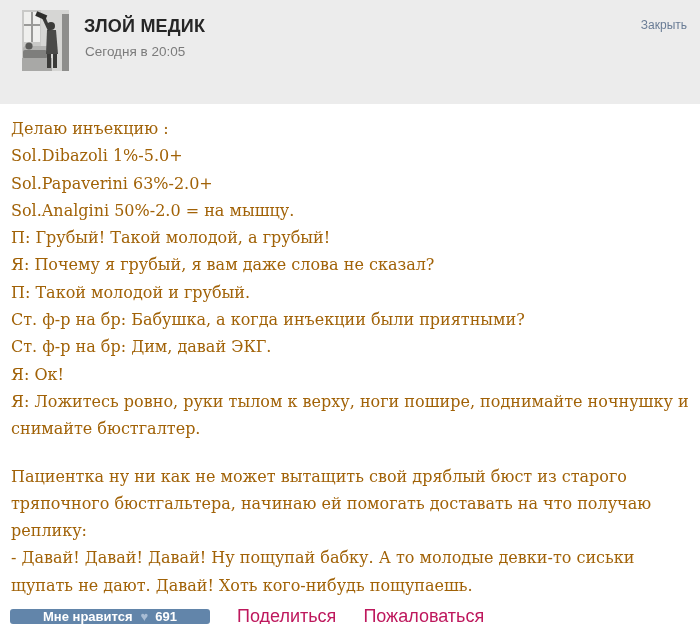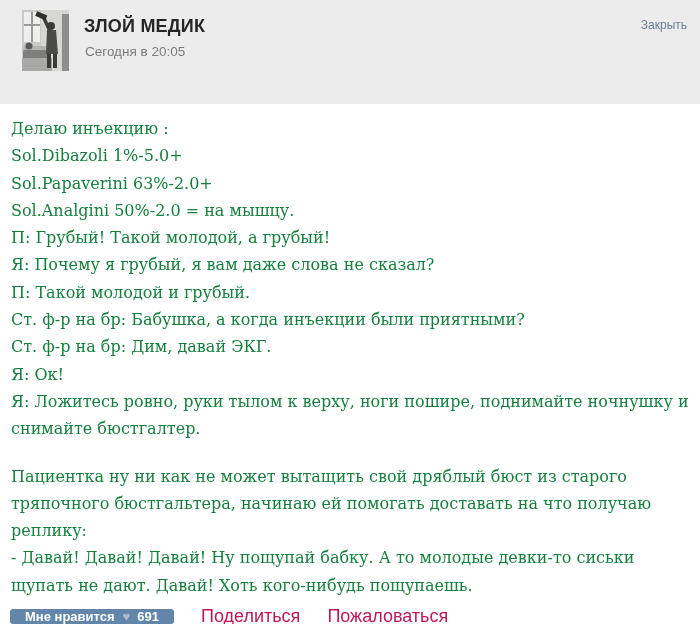--- a/index.html
+++ b/index.html
@@ -26,34 +26,34 @@
   }
   .close-link{
     position:absolute;right:13px;top:18px;
     font-size:12px;color:#697c95;cursor:pointer;
   }
 
   
   .content{
     padding:11px 12px 0 11px;
     font-family:"DejaVu Serif","Liberation Serif",serif;
-    font-size:16px;line-height:27.3px;color:#15803d;
+    font-size:16px;line-height:27.3px;color:#a16207;
   }
   .para + .para{margin-top:20px;}
   .line{white-space:nowrap;}
 
   
   .footer{
     margin:3px 0 0 10px;height:28px;
     display:flex;align-items:center;
   }
   .like-btn{
     display:inline-flex;align-items:center;height:15px;
     background:#6285aa;border:0;border-radius:3px;
-    padding:0 15px;cursor:pointer;
+    padding:0 33px;cursor:pointer;
     color:#ffffff;font-family:"Liberation Sans",sans-serif;
     font-size:13px;font-weight:bold;
   }
   .like-btn .heart{color:#a8bcd4;font-size:13px;margin:0 7px 0 8px;font-weight:normal;}
   .footer-link{
     margin-left:27px;font-size:18px;color:#be185d;cursor:pointer;
   }
 </style>
 </head>
 <body>

